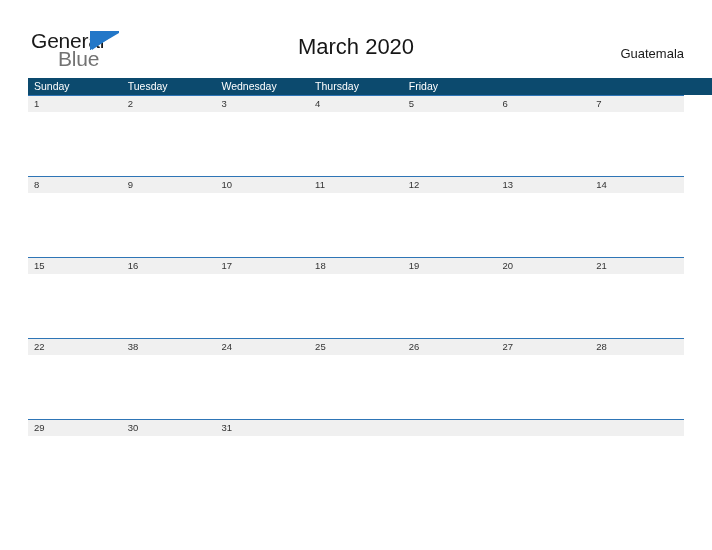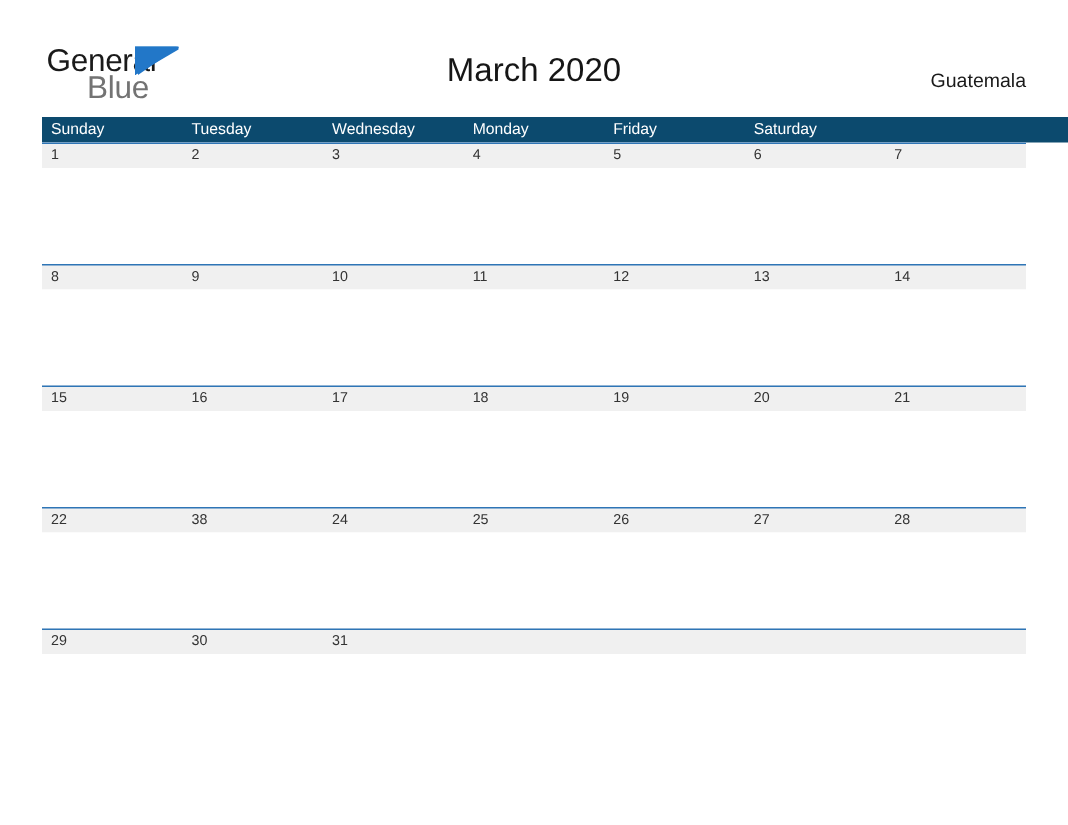--- a/index.html
+++ b/index.html
@@ -180,23 +180,22 @@
     <div class="country">Guatemala</div>
 
   </div>
 
   <div class="calendar">
 
     <div class="dow-row">
       <div class="dow-cell">Sunday</div>
       <div class="dow-cell">Tuesday</div>
       <div class="dow-cell">Wednesday</div>
-      <div class="dow-cell">Monday</div>
+      <div class="dow-cell">Thursday</div>
       <div class="dow-cell">Friday</div>
-      <div class="dow-cell">Saturday</div>
     </div>
 
     <div class="week">
       <div class="week-dates">
         <div class="date-cell">1</div>
         <div class="date-cell">2</div>
         <div class="date-cell">3</div>
         <div class="date-cell">4</div>
         <div class="date-cell">5</div>
         <div class="date-cell">6</div>

